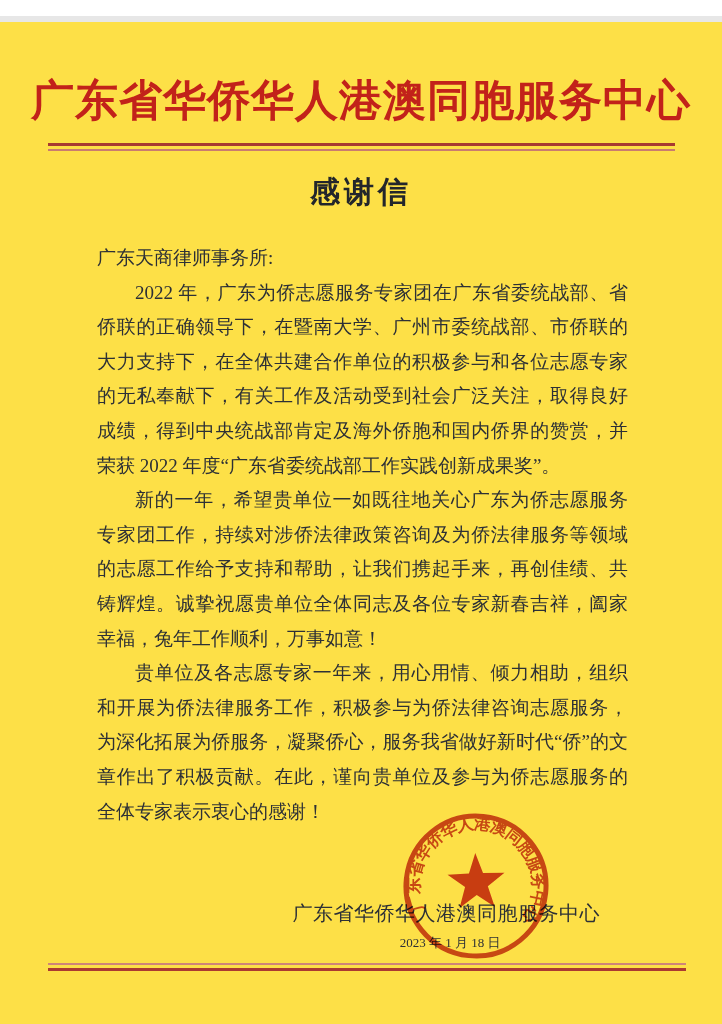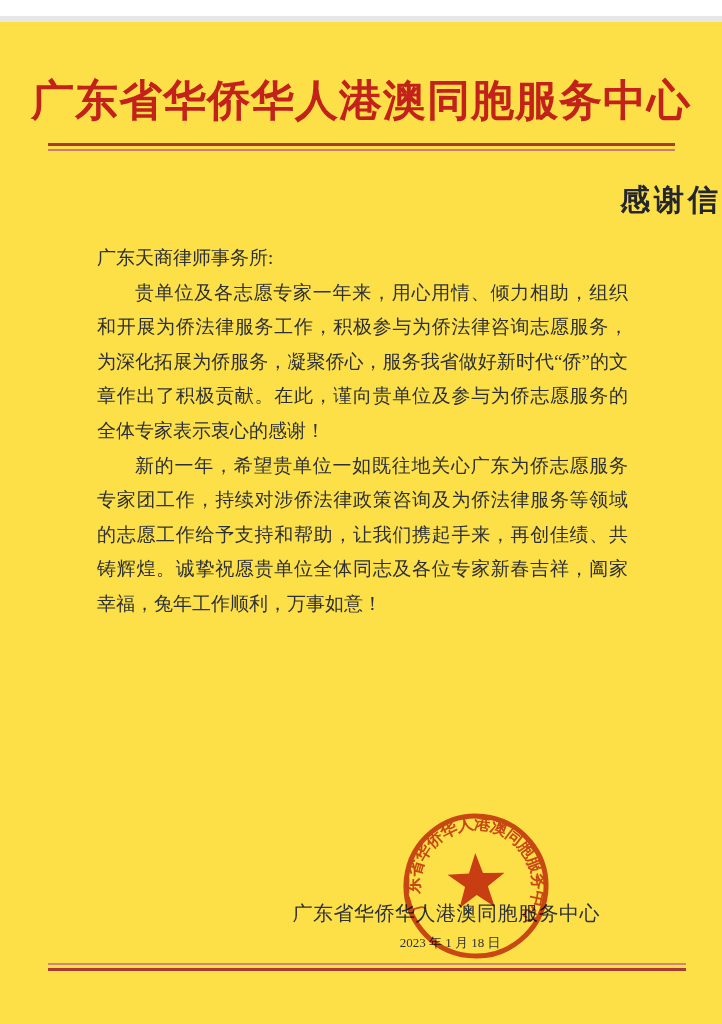--- a/index.html
+++ b/index.html
@@ -37,23 +37,23 @@
     position: absolute;
     top: 127px; left: 48px;
     width: 627px;
   }
   .head-rule .thick { height: 3px; background: #a83a31; }
   .head-rule .gap   { height: 3px; }
   .head-rule .thin  { height: 2px; background: #c97c6f; }
 
   .letter-title {
     position: absolute;
-    top: 164px; left: 0;
+    top: 156px; left: 0;
     width: 722px;
-    text-align: right;
+    text-align: center;
     font-size: 30px;
     font-weight: bold;
     letter-spacing: 4px;
     color: #23262b;
   }
   .letter-body {
     position: absolute;
     top: 225px; left: 97px;
     width: 531px;
     font-size: 19px;
@@ -123,22 +123,23 @@
   <div class="head-rule">
     <div class="thick"></div>
     <div class="gap"></div>
     <div class="thin"></div>
   </div>
 
   <div class="letter-title">感谢信</div>
 
   <div class="letter-body">
     <div class="addressee">广东天商律师事务所:</div>
+    <p>2022 年，广东为侨志愿服务专家团在广东省委统战部、省侨联的正确领导下，在暨南大学、广州市委统战部、市侨联的大力支持下，在全体共建合作单位的积极参与和各位志愿专家的无私奉献下，有关工作及活动受到社会广泛关注，取得良好成绩，得到中央统战部肯定及海外侨胞和国内侨界的赞赏，并荣获 2022 年度“广东省委统战部工作实践创新成果奖”。</p>
+    <p>新的一年，希望贵单位一如既往地关心广东为侨志愿服务专家团工作，持续对涉侨法律政策咨询及为侨法律服务等领域的志愿工作给予支持和帮助，让我们携起手来，再创佳绩、共铸辉煌。诚挚祝愿贵单位全体同志及各位专家新春吉祥，阖家幸福，兔年工作顺利，万事如意！</p>
     <p>贵单位及各志愿专家一年来，用心用情、倾力相助，组织和开展为侨法律服务工作，积极参与为侨法律咨询志愿服务，为深化拓展为侨服务，凝聚侨心，服务我省做好新时代“侨”的文章作出了积极贡献。在此，谨向贵单位及参与为侨志愿服务的全体专家表示衷心的感谢！</p>
-    <p>新的一年，希望贵单位一如既往地关心广东为侨志愿服务专家团工作，持续对涉侨法律政策咨询及为侨法律服务等领域的志愿工作给予支持和帮助，让我们携起手来，再创佳绩、共铸辉煌。诚挚祝愿贵单位全体同志及各位专家新春吉祥，阖家幸福，兔年工作顺利，万事如意！</p>
   </div>
 
   <div class="signature">广东省华侨华人港澳同胞服务中心</div>
 
   <div class="sig-date">2023 年 1 月 18 日</div>
 
   <svg class="seal" viewBox="0 0 170 170" xmlns="http://www.w3.org/2000/svg" xmlns:xlink="http://www.w3.org/1999/xlink">
     <defs>
       <path id="sealArc" d="M 35.6 113.5 A 57 57 0 1 1 134.4 113.5" fill="none"></path>
     </defs>

